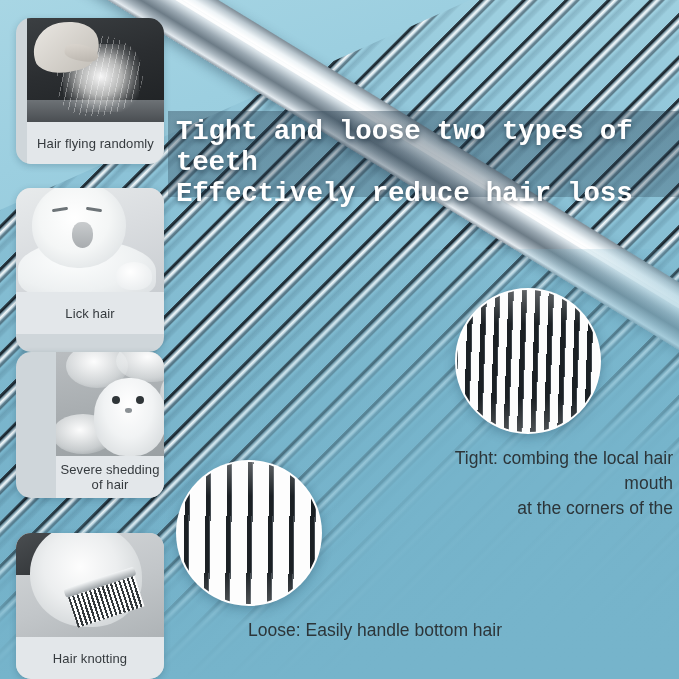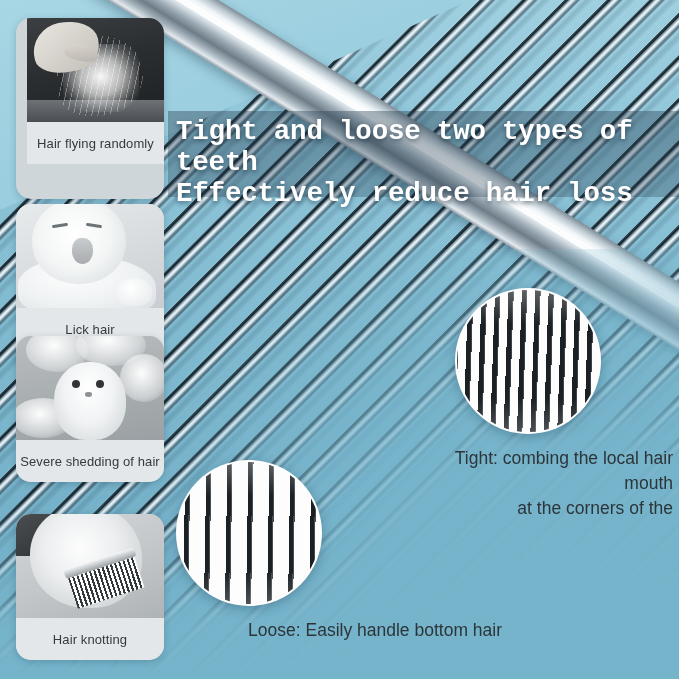--- a/index.html
+++ b/index.html
@@ -121,24 +121,24 @@
   
   .thumb {
     position:absolute;
     left:16px;
     width:148px;
     border-radius:15px;
     overflow:hidden;
     background:#cfd6da;
     box-shadow:0 2px 7px rgba(15,45,65,0.22);
   }
-  .thumb-1 { top:18px;  height:181px;padding-left:11px; }
-  .thumb-2 { top:204px; height:164px; }
-  .thumb-3 { top:336px; height:146px; }
-  .thumb-4 { top:514px; height:146px; }
+  .thumb-1 { top:18px;  height:146px;padding-left:11px; }
+  .thumb-2 { top:188px; height:164px; }
+  .thumb-3 { top:352px; height:146px;padding-left:40px; }
+  .thumb-4 { top:533px; height:146px; }
 
   .thumb-photo { position:relative; width:100%; height:104px; overflow:hidden; }
   .thumb-cap {
     height:42px;
     display:flex; align-items:center; justify-content:center;
     background:rgba(228,232,235,0.93);
     color:#353a3e;
     font-size:13px;
     letter-spacing:0.1px;
     padding:0 4px;

